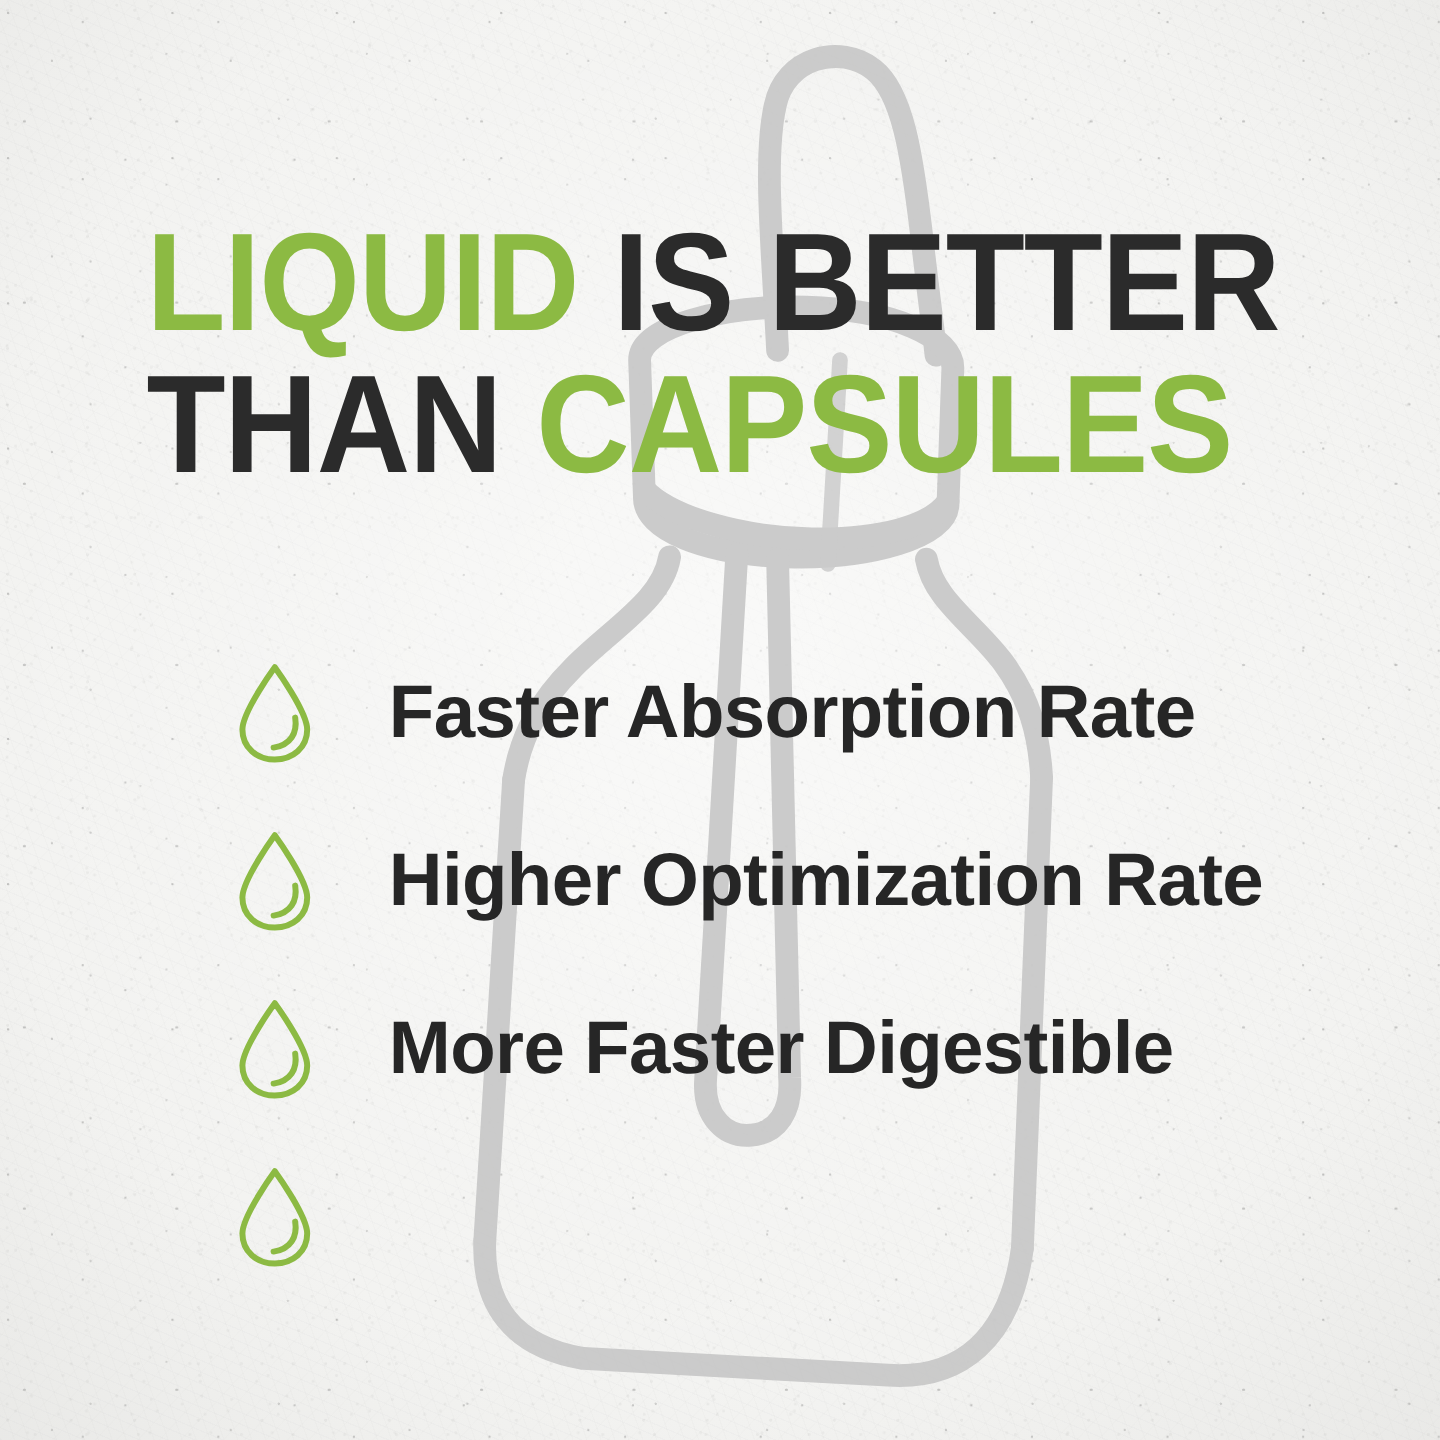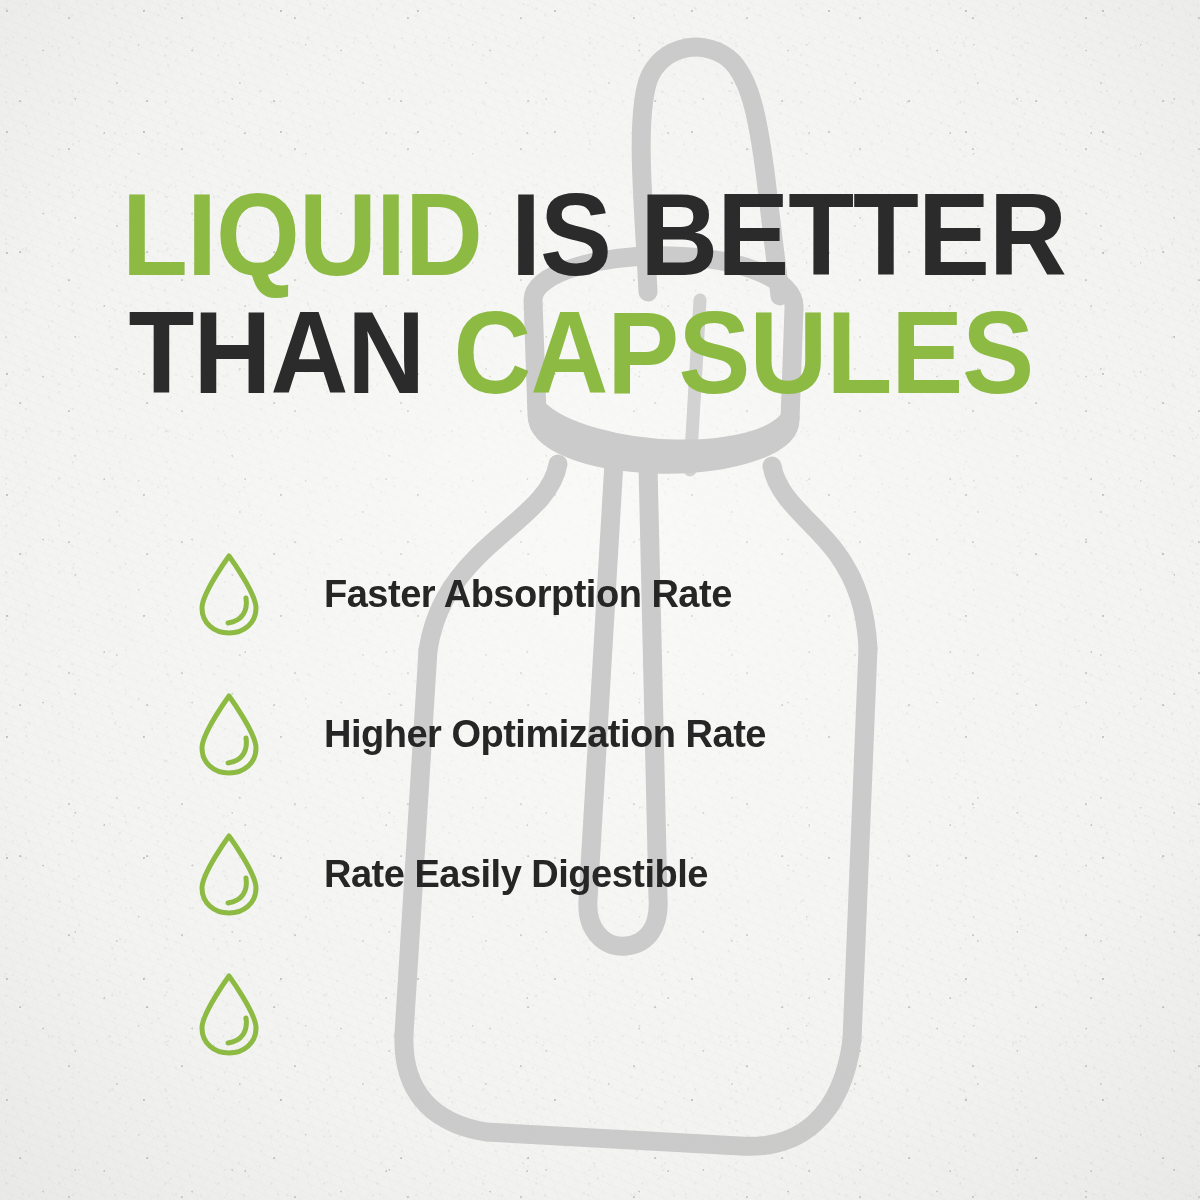--- a/index.html
+++ b/index.html
@@ -72,21 +72,20 @@
     position:absolute; left:0; top:0;
     width:1200px; height:1200px;
     opacity:.95;
   }
 
   
   .headline {
     position:absolute;
     left:122px; top:176px;
     width:980px;
-    text-align:right;
   }
   .hl-line {
     font-family:"Liberation Sans", sans-serif;
     font-weight:700;
     font-size:116px;
     line-height:118px;
     letter-spacing:-1px;
     white-space:nowrap;
     transform:scaleX(.93);
     transform-origin:left center;
@@ -106,21 +105,21 @@
     height:140px;
   }
   .drop-icon {
     width:66px; height:86px;
     flex:0 0 66px;
     margin-right:62px;
   }
   .benefit-label {
     font-family:"Liberation Sans", sans-serif;
     font-weight:700;
-    font-size:38px;
+    font-size:62px;
     line-height:58px;
     color:#262626;
     letter-spacing:-.5px;
     white-space:nowrap;
   }
 </style>
 </head>
 <body>
 
 <div id="stage">
@@ -176,21 +175,21 @@
         <path d="M50 47 C52 60 46 70 32 72" fill="none" stroke="#8cba43" stroke-width="5" stroke-linecap="round"></path>
       </svg>
       <span class="benefit-label">Higher Optimization Rate</span>
     </div>
 
     <div class="benefit-row">
       <svg class="drop-icon" viewBox="0 0 66 86" aria-hidden="true">
         <path d="M33 5 C33 5 60 42 60 57 C60 72 48 82 33 82 C18 82 6 72 6 57 C6 42 33 5 33 5 Z" fill="none" stroke="#8cba43" stroke-width="5" stroke-linejoin="round"></path>
         <path d="M50 47 C52 60 46 70 32 72" fill="none" stroke="#8cba43" stroke-width="5" stroke-linecap="round"></path>
       </svg>
-      <span class="benefit-label">Rate Easily Digestible</span>
+      <span class="benefit-label">More Faster Digestible</span>
     </div>
 
     <div class="benefit-row">
       <svg class="drop-icon" viewBox="0 0 66 86" aria-hidden="true">
         <path d="M33 5 C33 5 60 42 60 57 C60 72 48 82 33 82 C18 82 6 72 6 57 C6 42 33 5 33 5 Z" fill="none" stroke="#8cba43" stroke-width="5" stroke-linejoin="round"></path>
         <path d="M50 47 C52 60 46 70 32 72" fill="none" stroke="#8cba43" stroke-width="5" stroke-linecap="round"></path>
       </svg>
     </div>
 
   </div>

